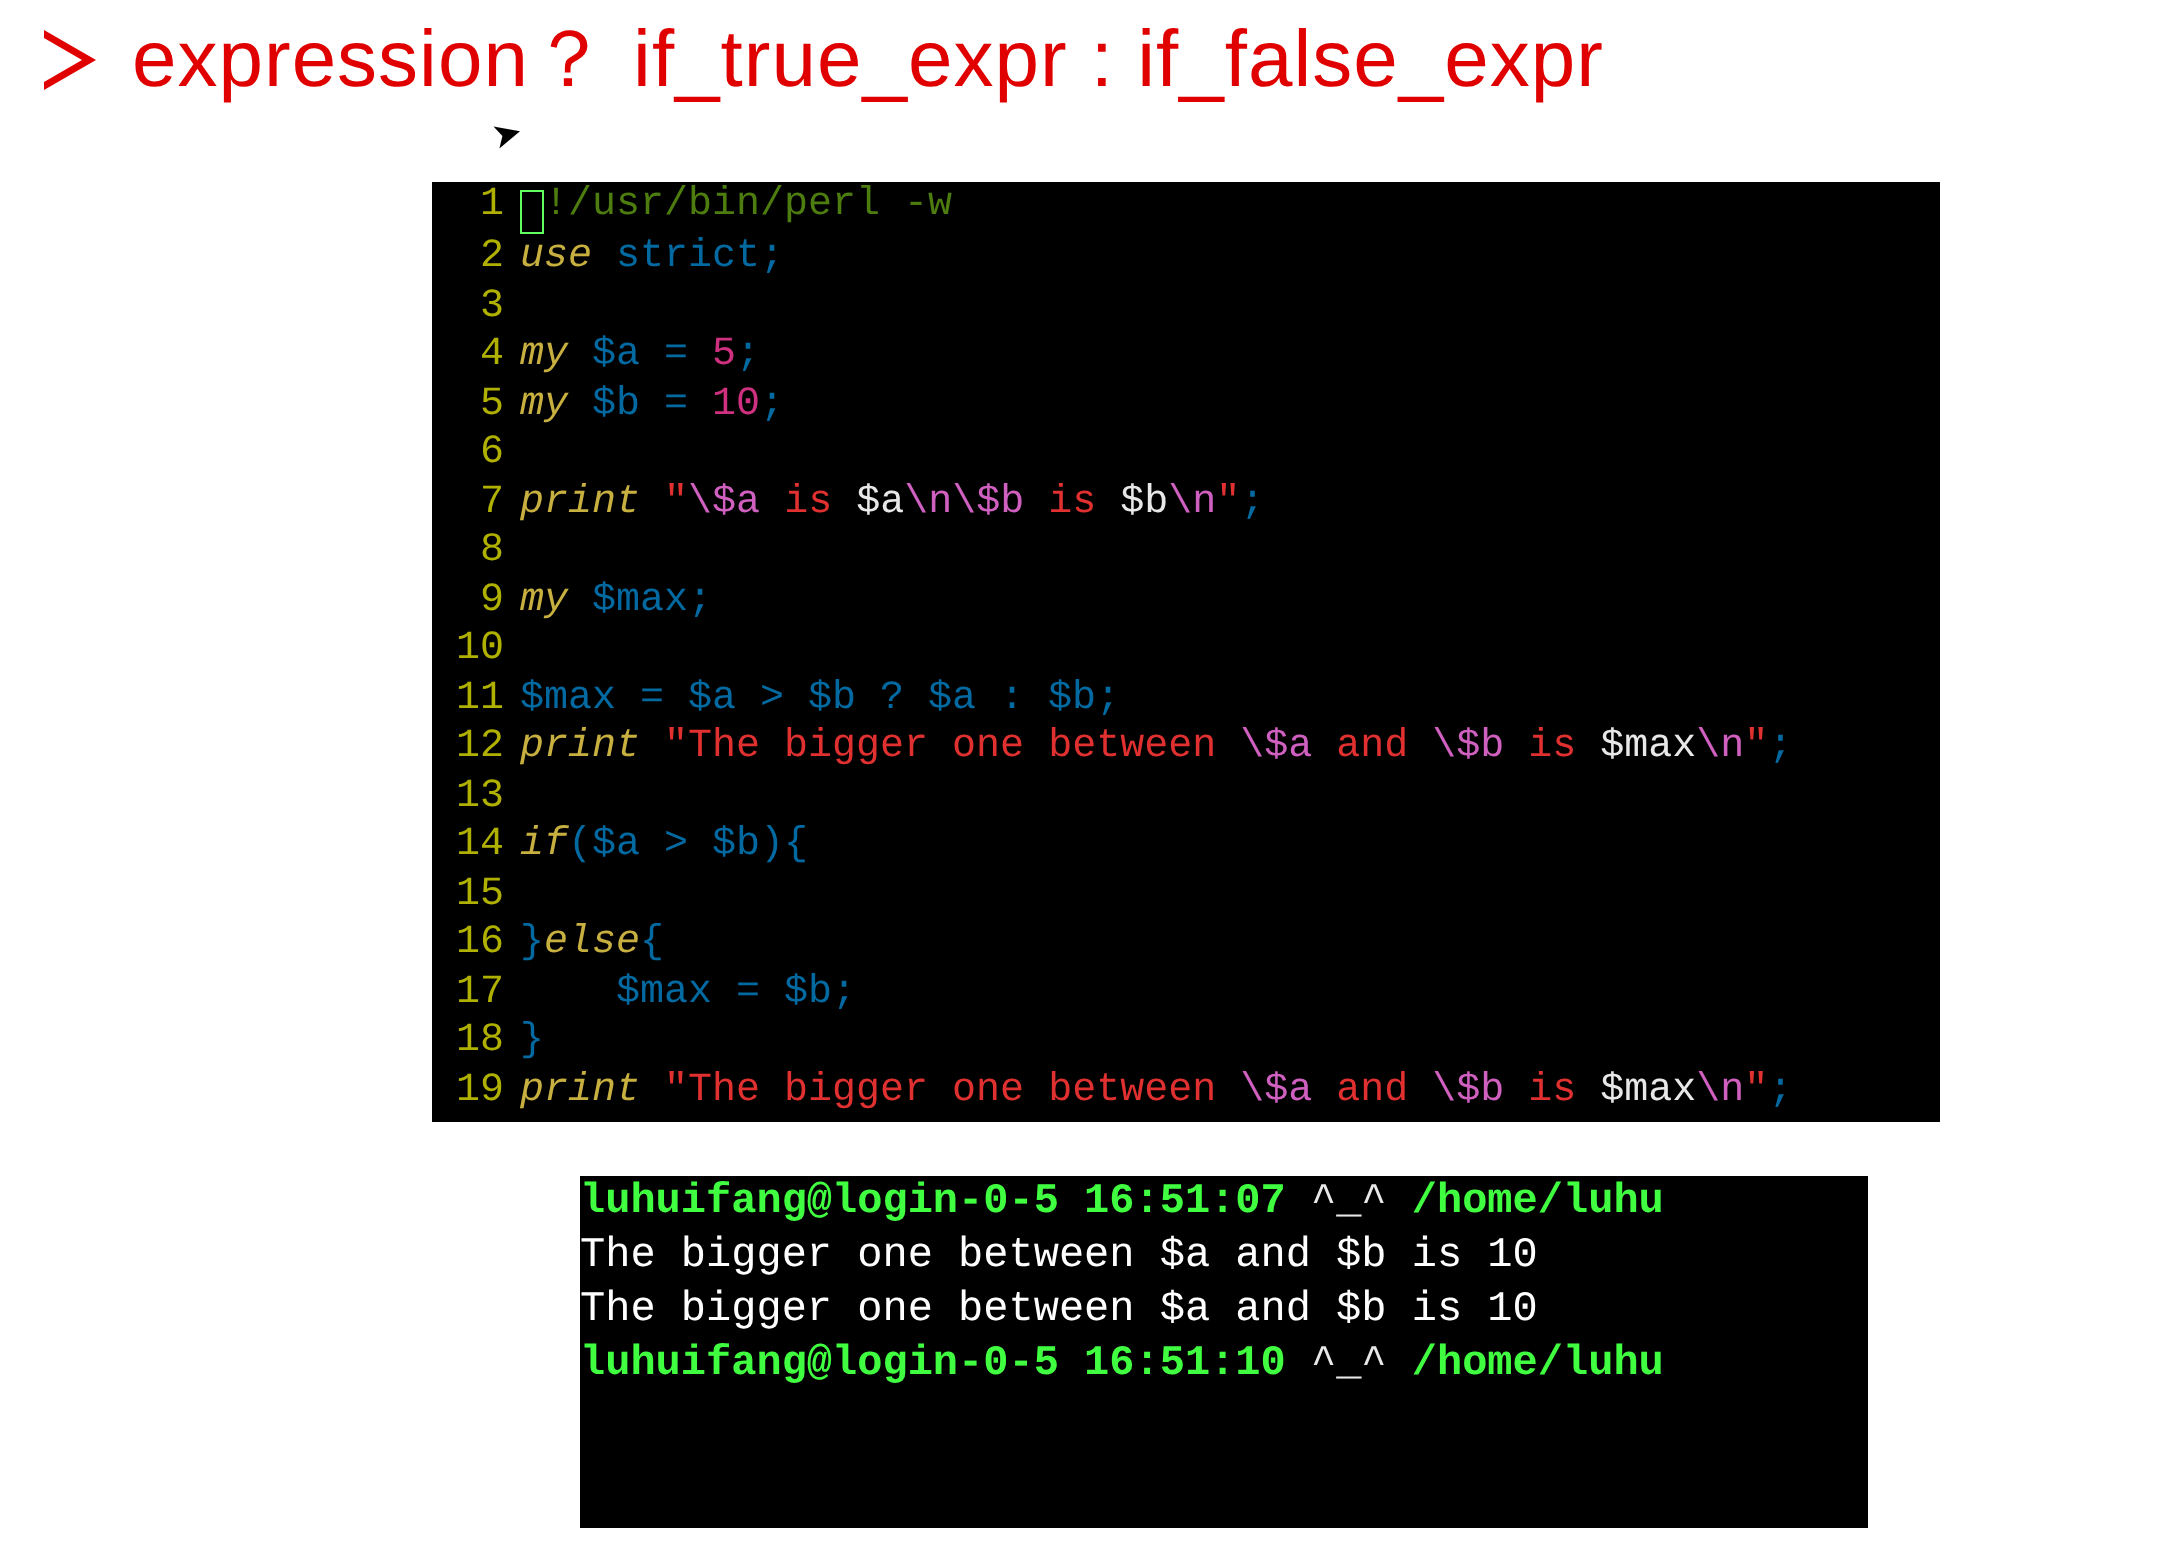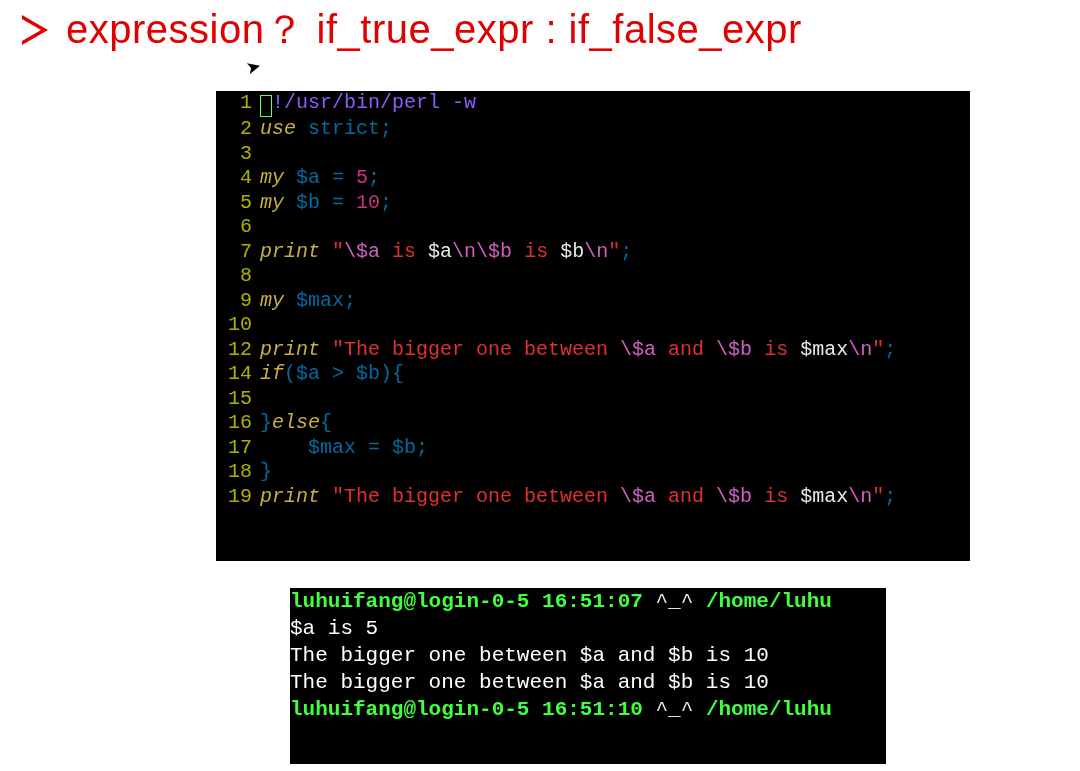--- a/index.html
+++ b/index.html
@@ -81,33 +81,33 @@
     padding-right: 8px;
   }
   
   .tk-cursorbox {
     display: inline-block;
     border: 1px solid #60ff60;
     width: 10px;
     height: 20px;
     margin-right: 0;
   }
-  .tk-shebang { color: #8b5cf6; margin-top: 40px; }
+  .tk-shebang { color: #4d7c0f; margin-top: 40px; }
   .tk-kw      { color: #c8b040; font-style: italic; }   
   .tk-plain   { color: #0369a1; }
   .tk-num     { color: #d03080; }   
   .tk-str     { color: #e03030; }   
   .tk-esc     { color: #d060c0; }   
   .tk-interp  { color: #e8e8e8; }   
   
   .term-block {
     position: absolute;
     top: 588px;
     left: 290px;
-    width: 596px;
+    width: 644px;
     height: 176px;
     background: #000000;
     font-family: "Courier New", monospace;
     font-size: 21px;
     line-height: 27px;
     color: #ffffff;
     overflow: hidden;
   }
   .term-line { white-space: pre; }
   .t-prompt { color: #40ff40; font-weight: bold; }
@@ -127,28 +127,29 @@
     <div class="code-line"><span class="ln">1</span><span><span class="tk-cursorbox" style="color: rgb(0, 0, 0); font-size: 1px;">#</span><span class="tk-shebang">!/usr/bin/perl -w</span></span></div>
     <div class="code-line"><span class="ln">2</span><span><span class="tk-kw">use</span><span class="tk-plain"> strict;</span></span></div>
     <div class="code-line"><span class="ln">3</span><span></span></div>
     <div class="code-line"><span class="ln">4</span><span><span class="tk-kw">my</span><span class="tk-plain"> $a = </span><span class="tk-num">5</span><span class="tk-plain">;</span></span></div>
     <div class="code-line"><span class="ln">5</span><span><span class="tk-kw">my</span><span class="tk-plain"> $b = </span><span class="tk-num">10</span><span class="tk-plain">;</span></span></div>
     <div class="code-line"><span class="ln">6</span><span></span></div>
     <div class="code-line"><span class="ln">7</span><span><span class="tk-kw">print</span><span class="tk-plain"> </span><span class="tk-str">"</span><span class="tk-esc">\$a</span><span class="tk-str"> is </span><span class="tk-interp">$a</span><span class="tk-esc">\n</span><span class="tk-esc">\$b</span><span class="tk-str"> is </span><span class="tk-interp">$b</span><span class="tk-esc">\n</span><span class="tk-str">"</span><span class="tk-plain">;</span></span></div>
     <div class="code-line"><span class="ln">8</span><span></span></div>
     <div class="code-line"><span class="ln">9</span><span><span class="tk-kw">my</span><span class="tk-plain"> $max;</span></span></div>
     <div class="code-line"><span class="ln">10</span><span></span></div>
+    <div class="code-line"><span class="ln">11</span><span><span class="tk-plain">$max = $a &gt; $b ? $a : $b;</span></span></div>
     <div class="code-line"><span class="ln">12</span><span><span class="tk-kw">print</span><span class="tk-plain"> </span><span class="tk-str">"The bigger one between </span><span class="tk-esc">\$a</span><span class="tk-str"> and </span><span class="tk-esc">\$b</span><span class="tk-str"> is </span><span class="tk-interp">$max</span><span class="tk-esc">\n</span><span class="tk-str">"</span><span class="tk-plain">;</span></span></div>
+    <div class="code-line"><span class="ln">13</span><span></span></div>
     <div class="code-line"><span class="ln">14</span><span><span class="tk-kw">if</span><span class="tk-plain">($a &gt; $b){</span></span></div>
     <div class="code-line"><span class="ln">15</span></div>
     <div class="code-line"><span class="ln">16</span><span><span class="tk-plain">}</span><span class="tk-kw">else</span><span class="tk-plain">{</span></span></div>
     <div class="code-line"><span class="ln">17</span><span><span class="tk-plain">    $max = $b;</span></span></div>
     <div class="code-line"><span class="ln">18</span><span><span class="tk-plain">}</span></span></div>
     <div class="code-line"><span class="ln">19</span><span><span class="tk-kw">print</span><span class="tk-plain"> </span><span class="tk-str">"The bigger one between </span><span class="tk-esc">\$a</span><span class="tk-str"> and </span><span class="tk-esc">\$b</span><span class="tk-str"> is </span><span class="tk-interp">$max</span><span class="tk-esc">\n</span><span class="tk-str">"</span><span class="tk-plain">;</span></span></div>
   </div>
 
 <div class="term-block">
   <div class="term-line"><span class="t-prompt">luhuifang@login-0-5 16:51:07</span><span class="t-face"> ^_^ </span><span class="t-prompt">/home/luhu</span></div>
-  <div class="term-line">$a is 5</div>
   <div class="term-line">The bigger one between $a and $b is 10</div>
   <div class="term-line">The bigger one between $a and $b is 10</div>
   <div class="term-line"><span class="t-prompt">luhuifang@login-0-5 16:51:10</span><span class="t-face"> ^_^ </span><span class="t-prompt">/home/luhu</span></div>
 </div>
 
 </body></html>

